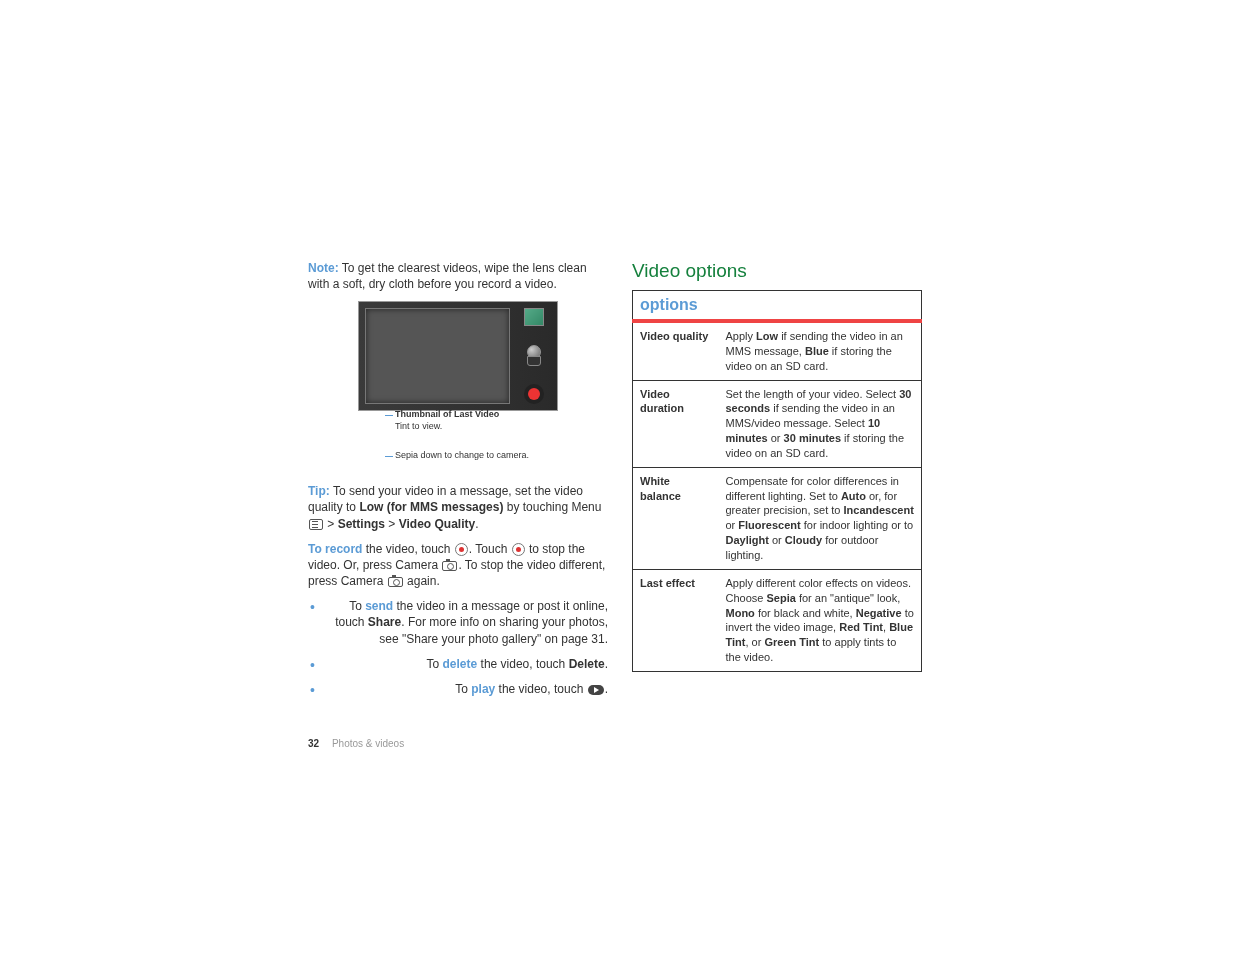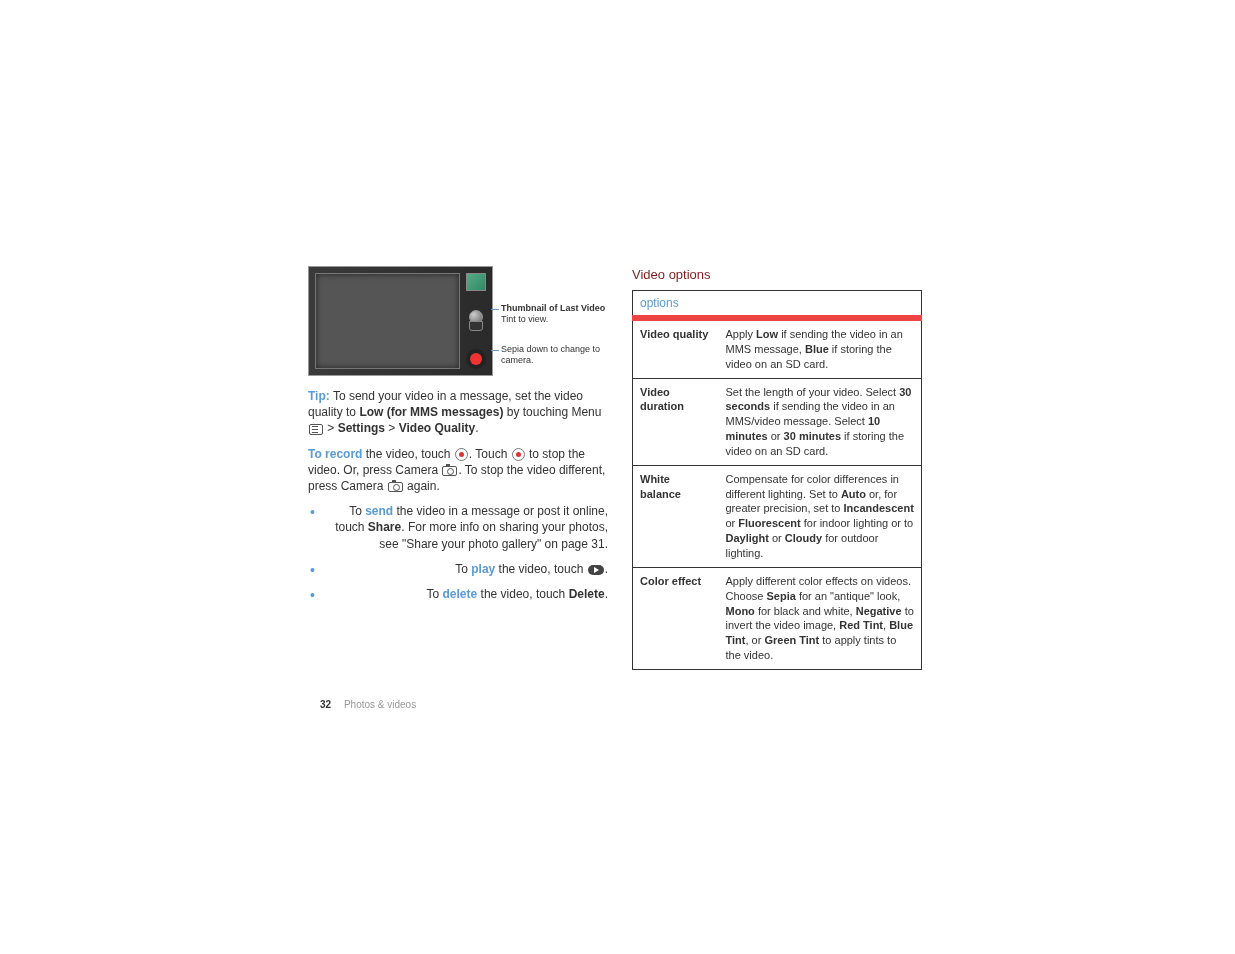--- a/index.html
+++ b/index.html
@@ -104,22 +104,23 @@
     position: absolute;
     left: 6px; top: 2px;
     width: 0; height: 0;
     border-left: 5px solid #fff;
     border-top: 3px solid transparent;
     border-bottom: 3px solid transparent;
   }
 
   .screenshot-block {
     display: flex;
-    align-items: flex-end;
+    align-items: center;
     margin: 6px 0 12px 0;
+    flex-direction: column;
   }
   .phone {
     width: 200px;
     height: 110px;
     background: linear-gradient(90deg,#3a3a3a,#2a2a2a);
     border: 1px solid #999;
     position: relative;
     display: flex;
     padding: 6px;
   }
@@ -192,60 +193,63 @@
   ul { list-style: none; margin: 4px 0 12px 0; text-align: right; }
   ul li { position: relative; padding-left: 14px; margin-bottom: 9px; line-height: 1.35; }
   ul li::before {
     content: "•";
     position: absolute;
     left: 2px;
     color: #5b9bd5;
     font-size: 14px;
   }
 
-  .heading { color: #7f1d1d; font-size: 13px; margin-bottom: 8px; margin-top: 7px; }
+  .heading { color: #15803d; font-size: 19px; margin-bottom: 8px; }
 
   table.opts {
     width: 100%;
     border: 1px solid #333;
     border-collapse: collapse;
     font-size: 11px;
     margin-top: 6px;
   }
   table.opts th {
     text-align: left;
     color: #5b9bd5;
-    font-weight: normal;
+    font-weight: bold;
     padding: 5px 7px;
-    border-bottom: 6px solid #ef4444;
-    font-size: 12px;
+    border-bottom: 4px solid #ef4444;
+    font-size: 16px;
   }
   table.opts td {
     border-top: 1px solid #333;
     padding: 6px 7px;
     vertical-align: top;
     line-height: 1.35;
   }
   table.opts td.k { font-weight: bold; width: 86px; }
 
   .footer {
     position: absolute;
-    left: 12px;
+    left: 0;
     bottom: -40px;
     font-size: 10px;
     color: #999;
   }
   .footer .pg { font-weight: bold; color: #333; margin-right: 10px; }
 </style>
 </head>
 <body>
 
 <div class="page">
 
   <div class="col-left">
+    <p>
+      <span class="accent">Note:</span><span> To get the clearest videos, wipe the lens clean with a soft, dry cloth before you record a video.</span>
+    </p>
 
     <div class="screenshot-block">
       <div class="phone">
         <div class="viewfinder"></div>
         <div class="controls">
           <div class="thumb"></div>
           <div class="slider-group">
             <div class="slider-knob"></div>
             <div class="slider-base"></div>
           </div>
@@ -270,24 +274,24 @@
     <p>
       <span class="accent">To record</span><span> the video, touch </span><span class="icon-record"></span><span>. Touch </span><span class="icon-record"></span><span> to stop the video. Or, press Camera </span><span class="icon-camera"></span><span>. To stop the video different, press Camera </span><span class="icon-camera"></span><span> again.</span>
     </p>
 
 
     <ul>
       <li>
         <span>To </span><span class="accent">send</span><span> the video in a message or post it online, touch </span><span class="bold">Share</span><span>. For more info on sharing your photos, see "Share your photo gallery" on page 31.</span>
       </li>
       <li>
-        <span>To </span><span class="accent">play</span><span> the video, touch </span><span class="icon-play"></span><span>.</span>
+        <span>To </span><span class="accent">delete</span><span> the video, touch </span><span class="bold">Delete</span><span>.</span>
       </li>
       <li>
-        <span>To </span><span class="accent">delete</span><span> the video, touch </span><span class="bold">Delete</span><span>.</span>
+        <span>To </span><span class="accent">play</span><span> the video, touch </span><span class="icon-play"></span><span>.</span>
       </li>
     </ul>
 
     <div class="footer">
       <span class="pg">32</span>
       <span>Photos &amp; videos</span>
     </div>
   </div>
 
   <div class="col-right">
@@ -312,21 +316,21 @@
             <span>Set the length of your video. Select </span><span class="bold">30 seconds</span><span> if sending the video in an MMS/video message. Select </span><span class="bold">10 minutes</span><span> or </span><span class="bold">30 minutes</span><span> if storing the video on an SD card.</span>
           </td>
         </tr>
         <tr>
           <td class="k">White balance</td>
           <td>
             <span>Compensate for color differences in different lighting. Set to </span><span class="bold">Auto</span><span> or, for greater precision, set to </span><span class="bold">Incandescent</span><span> or </span><span class="bold">Fluorescent</span><span> for indoor lighting or to </span><span class="bold">Daylight</span><span> or </span><span class="bold">Cloudy</span><span> for outdoor lighting.</span>
           </td>
         </tr>
         <tr>
-          <td class="k">Color effect</td>
+          <td class="k">Last effect</td>
           <td>
             <span>Apply different color effects on videos. Choose </span><span class="bold">Sepia</span><span> for an "antique" look, </span><span class="bold">Mono</span><span> for black and white, </span><span class="bold">Negative</span><span> to invert the video image, </span><span class="bold">Red Tint</span><span>, </span><span class="bold">Blue Tint</span><span>, or </span><span class="bold">Green Tint</span><span> to apply tints to the video.</span>
           </td>
         </tr>
       </tbody>
     </table>
   </div>
 </div>
 
 </body></html>

